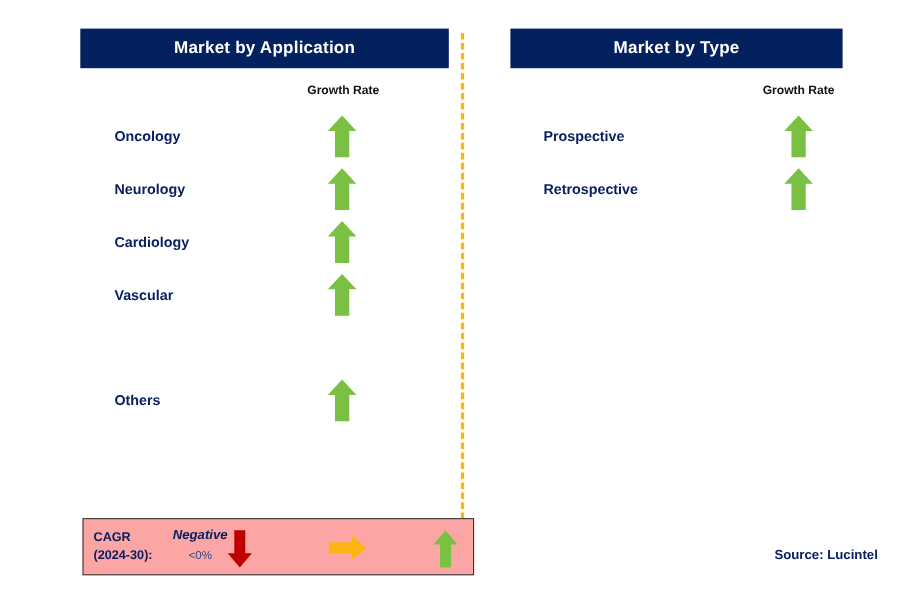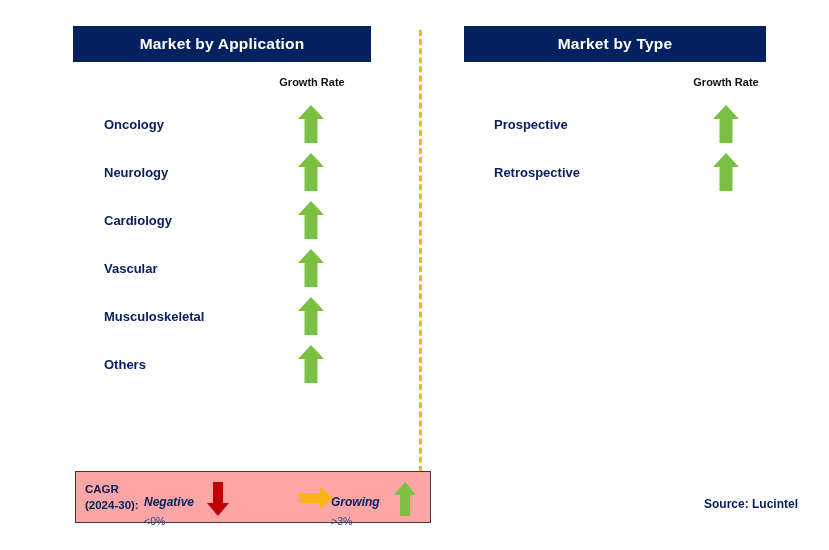--- a/index.html
+++ b/index.html
@@ -37,21 +37,21 @@
     background: #04215f;
     color: #ffffff;
     font-size: 15.5px;
     font-weight: bold;
     letter-spacing: 0.2px;
     display: flex;
     align-items: center;
     justify-content: center;
     text-align: center;
   }
-  .panel-left .panel-header  { left: 73px;  top: 26px; width: 298px; }
+  .panel-left .panel-header  { left: 73px;  top: 26px; width: 335px; }
   .panel-right .panel-header { left: 44px;  top: 26px; width: 302px; }
 
   .growth-rate-label {
     position: absolute;
     top: 76px;
     font-size: 11px;
     font-weight: bold;
     color: #111111;
     text-align: center;
     width: 120px;
@@ -127,23 +127,22 @@
     top: 9px;
     font-size: 11.5px;
     font-weight: bold;
     color: #0a2060;
     line-height: 16px;
     white-space: nowrap;
   }
   .legend-item {
     position: absolute;
     top: 6px;
-    text-align: left;
+    text-align: center;
     width: 76px;
-    margin-top: 16px;
   }
   .legend-item .lg-title {
     display: block;
     font-size: 12px;
     font-weight: bold;
     font-style: italic;
     color: #0a2060;
     line-height: 16px;
   }
   .legend-item .lg-range {
@@ -220,28 +219,20 @@
 
       <div class="seg-row" style="top:244px">
         <div class="seg-label">Vascular</div>
         <div class="seg-arrow">
           <svg viewBox="0 0 28 40" width="28" height="40" aria-hidden="true">
             <polygon points="14,1 27,15 20.5,15 20.5,39 7.5,39 7.5,15 1,15" fill="#7ac143"></polygon>
           </svg>
         </div>
       </div>
 
-      <div class="seg-row" style="top:292px">
-        <div class="seg-label">Musculoskeletal</div>
-        <div class="seg-arrow">
-          <svg viewBox="0 0 28 40" width="28" height="40" aria-hidden="true">
-            <polygon points="14,1 27,15 20.5,15 20.5,39 7.5,39 7.5,15 1,15" fill="#7ac143"></polygon>
-          </svg>
-        </div>
-      </div>
 
       <div class="seg-row" style="top:340px">
         <div class="seg-label">Others</div>
         <div class="seg-arrow">
           <svg viewBox="0 0 28 40" width="28" height="40" aria-hidden="true">
             <polygon points="14,1 27,15 20.5,15 20.5,39 7.5,39 7.5,15 1,15" fill="#7ac143"></polygon>
           </svg>
         </div>
       </div>
 
@@ -297,24 +288,20 @@
         </svg>
       </div>
 
 
       <div class="legend-arrow lg-arrow-right">
         <svg viewBox="0 0 36 24" width="36" height="24" aria-hidden="true">
           <polygon points="35,12 22,23 22,17 1,17 1,7 22,7 22,1" fill="#fcb415"></polygon>
         </svg>
       </div>
 
-      <div class="legend-item lg-grow">
-        <span class="lg-title">Growing</span>
-        <span class="lg-range">&gt;3%</span>
-      </div>
 
       <div class="legend-arrow lg-arrow-up">
         <svg viewBox="0 0 24 36" width="24" height="36" aria-hidden="true">
           <polygon points="12,1 23,14 17,14 17,35 7,35 7,14 1,14" fill="#7ac143"></polygon>
         </svg>
       </div>
 
     </div>
   </div>
 

